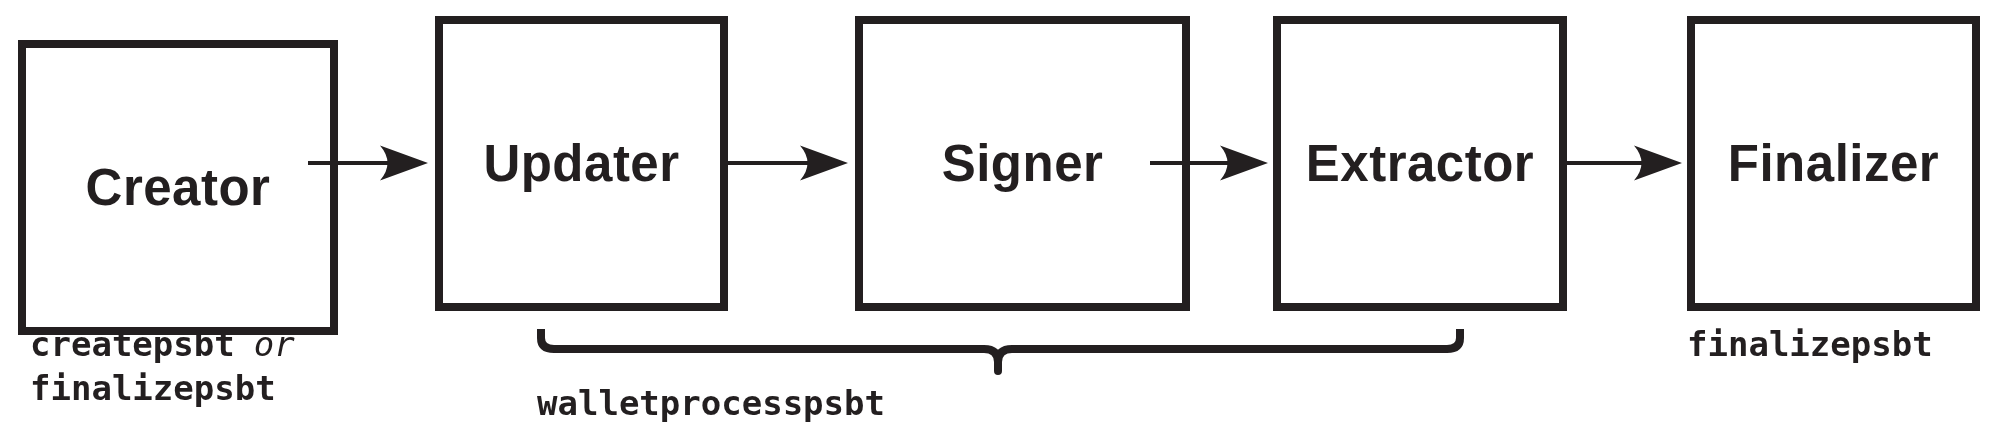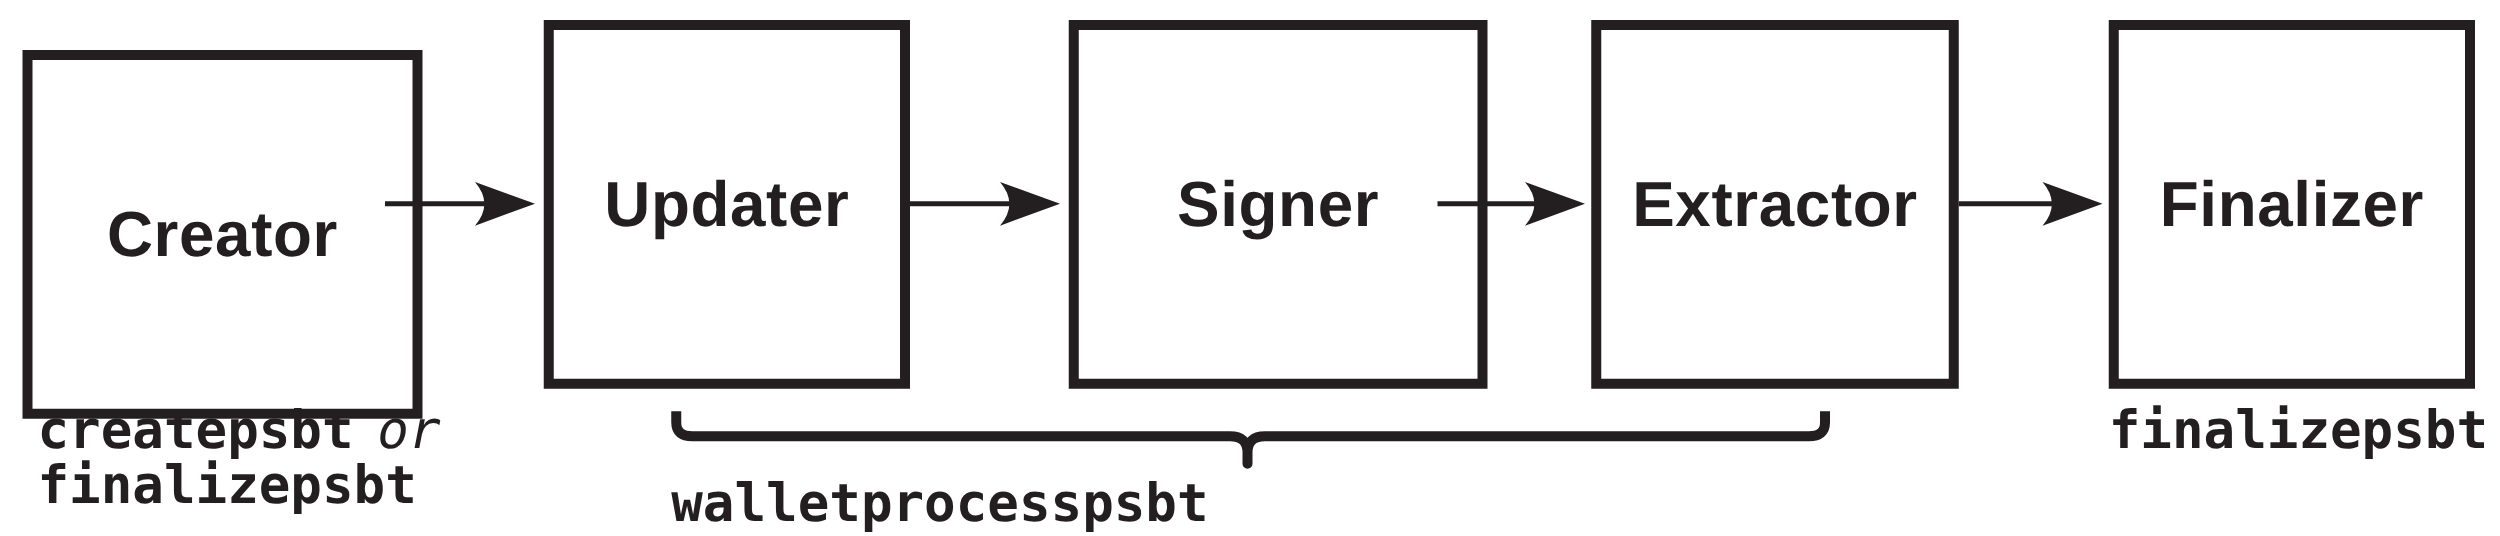--- a/index.html
+++ b/index.html
@@ -62,21 +62,21 @@
     stroke-width: 8;
     fill: none;
     stroke-linecap: butt;
     stroke-linejoin: round;
   }
 
   .caption {
     position: absolute;
     font-family: "DejaVu Sans Mono", monospace;
     font-weight: bold;
-    font-size: 42px;
+    font-size: 34px;
     color: #231f20;
     line-height: 44px;
     white-space: nowrap;
   }
   .caption-creator {
     left: 30px;
     top: 322px;
     text-align: left;
   }
   .caption-wallet {

